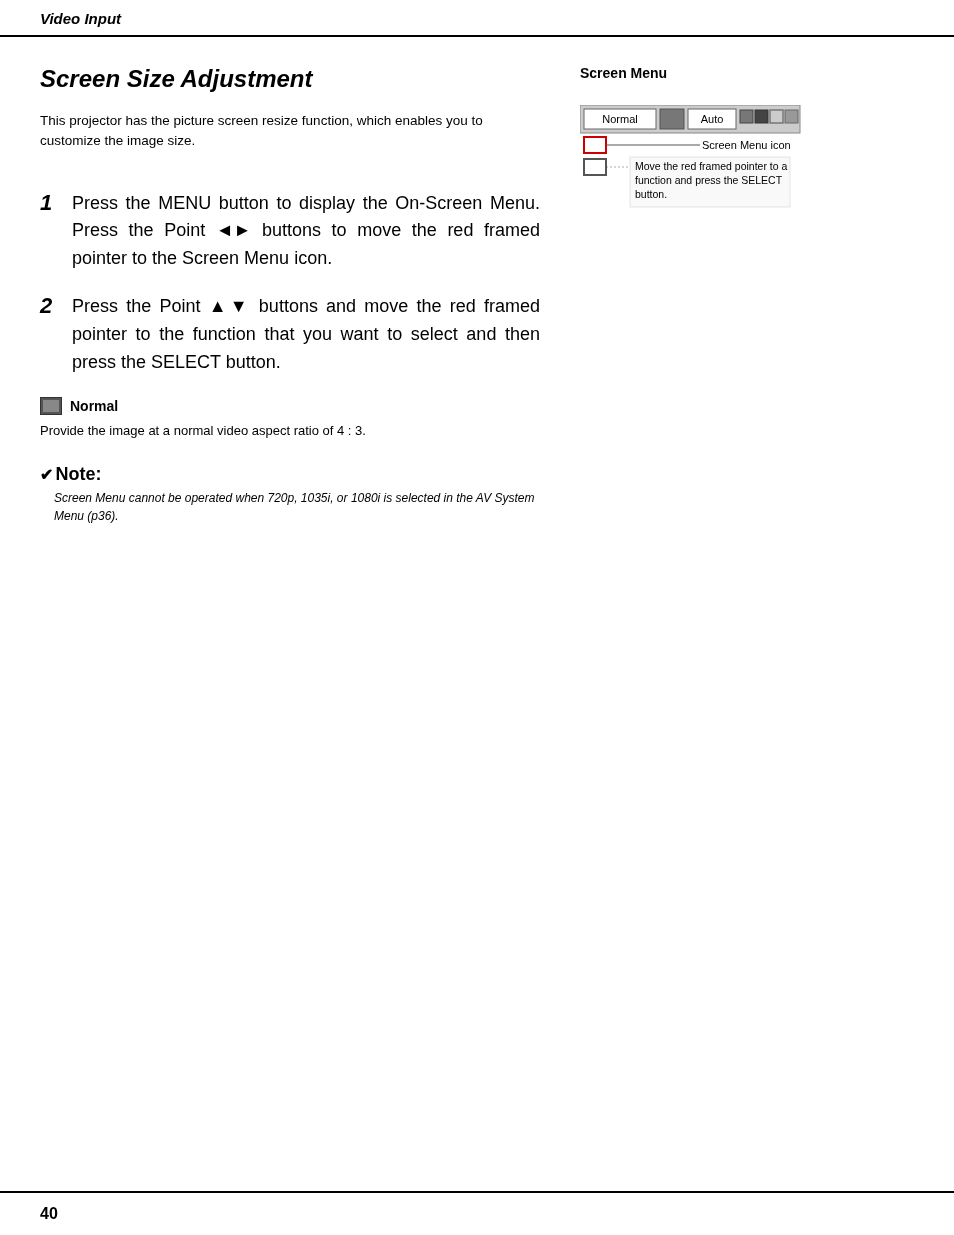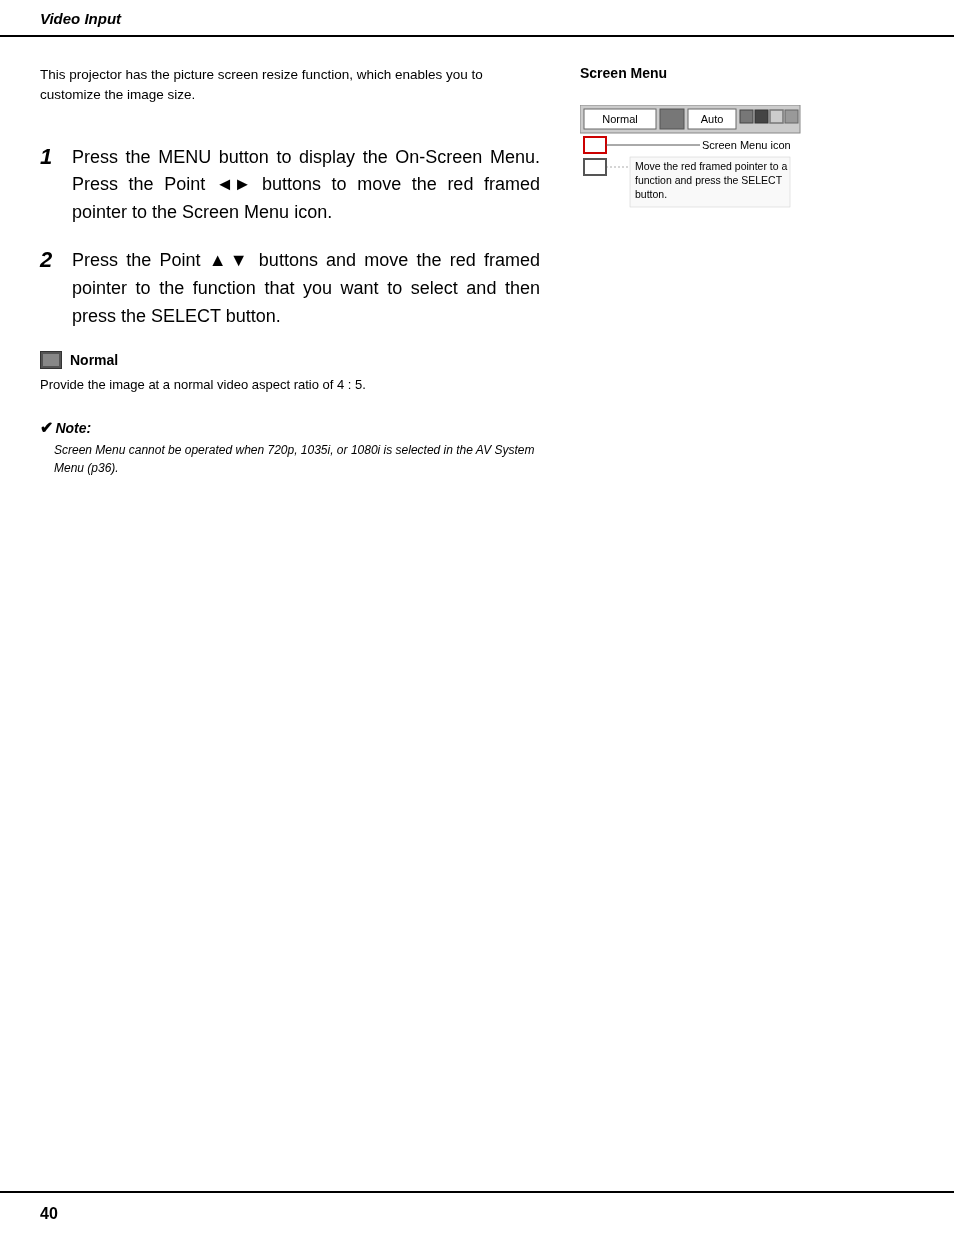--- a/index.html
+++ b/index.html
@@ -139,23 +139,22 @@
       margin-bottom: 4px;
     }
 
     .note-checkmark {
       color: #000;
       font-size: 16px;
       font-weight: bold;
     }
 
     .note-label {
-      font-style: italic;
-      font-weight: bold;
-      font-size: 14px;
+      font-weight: bold;
+      font-size: 18px;
     }
 
     .note-text {
       font-style: italic;
       font-size: 12px;
       line-height: 1.5;
       margin-left: 14px;
       color: #000000;
     }
 
@@ -192,39 +191,40 @@
 <div class="page-container">
 
   <div class="header">
     <span class="header-title">Video Input</span>
   </div>
 
   <div class="content">
 
     <div class="left-column">
 
+      <div class="page-title">Screen Size Adjustment</div>
 
       <div class="intro-text">This projector has the picture screen resize function, which enables you to customize the image size.</div>
 
       <div class="step">
         <div class="step-number">1</div>
         <div class="step-text">Press the MENU button to display the On-Screen Menu.  Press the Point ◄► buttons to move the red framed pointer to the Screen Menu icon.</div>
       </div>
 
       <div class="step">
         <div class="step-number">2</div>
         <div class="step-text">Press the Point ▲▼ buttons and move the red framed pointer to the function that you want to select and then press the SELECT button.</div>
       </div>
 
       <div class="feature-item">
         <div class="feature-header">
           <div class="feature-icon"></div>
           <div class="feature-label">Normal</div>
         </div>
-        <div class="feature-desc">Provide the image at a normal video aspect ratio of 4 : 5.</div>
+        <div class="feature-desc">Provide the image at a normal video aspect ratio of 4 : 3.</div>
       </div>
 
 
       <div class="note-section">
         <div class="note-header">
           <span class="note-checkmark">✔</span>
           <span class="note-label">Note:</span>
         </div>
         <div class="note-text">Screen Menu cannot be operated when 720p, 1035i, or 1080i is selected in the AV System Menu (p36).</div>
       </div>

